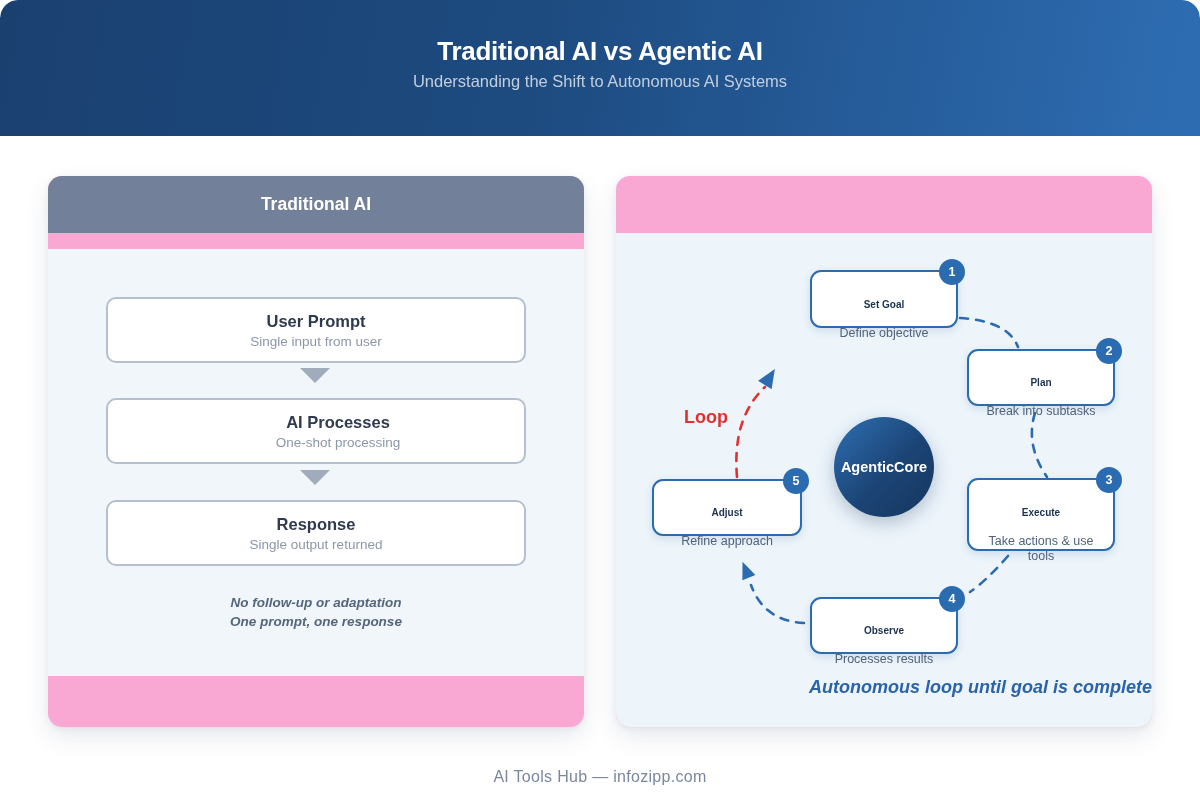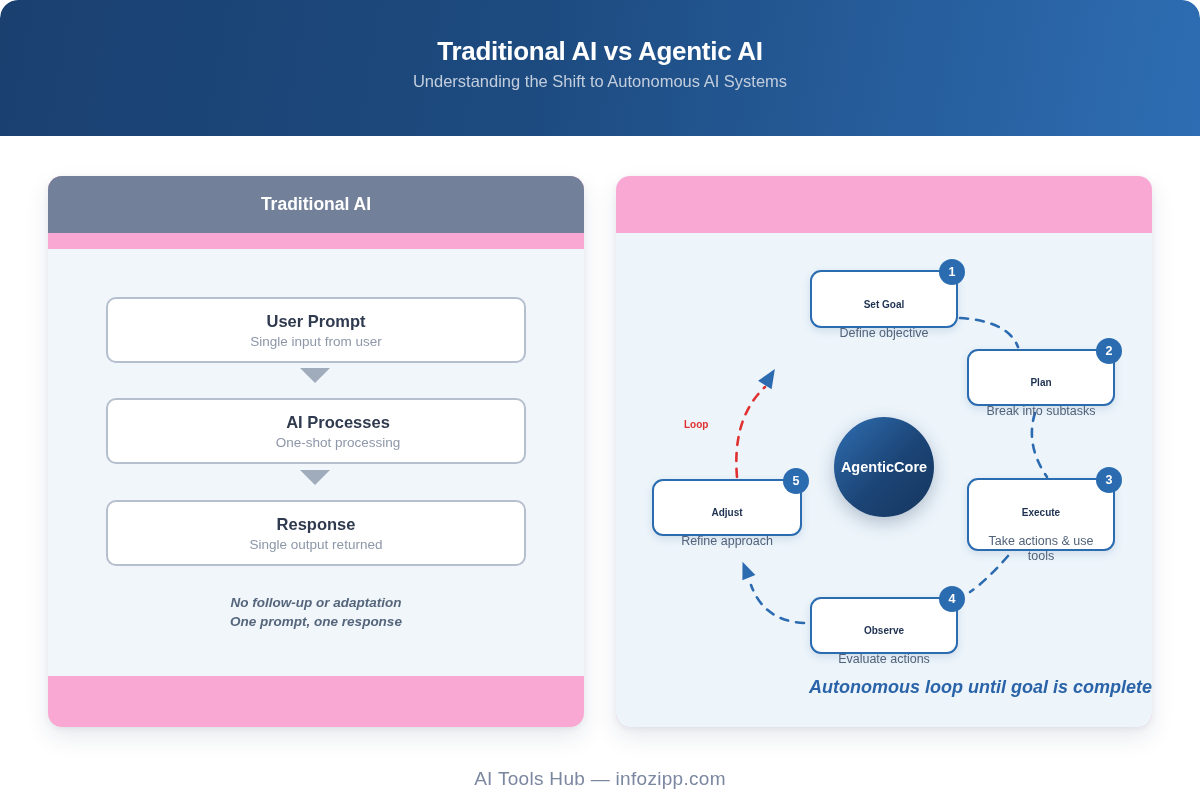--- a/index.html
+++ b/index.html
@@ -61,27 +61,27 @@
   .badge{position:absolute;top:-13px;right:-9px;width:26px;height:26px;border-radius:50%;
          background:#2b6cb0;color:#fff;font-size:12.5px;font-weight:bold;
          display:flex;align-items:center;justify-content:center;}
 
   .core{position:absolute;left:218px;top:184px;width:100px;height:100px;border-radius:50%;
         background:linear-gradient(135deg,#2f6fb3 0%,#1b4475 55%,#16365e 100%);
         color:#ffffff;font-weight:bold;font-size:14.5px;line-height:18px;text-align:center;
         display:flex;flex-direction:row;align-items:center;justify-content:center;
         box-shadow:0 6px 18px rgba(20,50,90,.28);}
 
-  .loop-label{position:absolute;left:68px;top:186px;color:#e03131;font-weight:bold;font-size:10px;}
+  .loop-label{position:absolute;left:68px;top:174px;color:#e03131;font-weight:bold;font-size:18px;}
   .note-right{position:absolute;top:444px;left:0;width:100%;text-align:right;
               font-style:italic;font-weight:bold;color:#2a63a8;font-size:18px;}
 
   
   .footer{position:absolute;left:0;top:768px;width:1200px;text-align:center;
-          color:#7b87a0;font-size:19px;letter-spacing:.3px;}
+          color:#7b87a0;font-size:16px;letter-spacing:.3px;}
 </style>
 </head>
 <body>
 
 <div class="page">
 
   <header class="hero">
     <h1>Traditional AI vs Agentic AI</h1>
     <p>Understanding the Shift to Autonomous AI Systems</p>
   </header>
@@ -148,21 +148,21 @@
 
       <div class="abox ab3">
         <span class="badge">3</span>
         <span class="t">Execute</span>
         <span class="d">Take actions &amp; use tools</span>
       </div>
 
       <div class="abox ab4">
         <span class="badge">4</span>
         <span class="t">Observe</span>
-        <span class="d">Evaluate actions</span>
+        <span class="d">Processes results</span>
       </div>
 
       <div class="abox ab5">
         <span class="badge">5</span>
         <span class="t">Adjust</span>
         <span class="d">Refine approach</span>
       </div>
 
       <div class="core">
         <span>Agentic</span>

